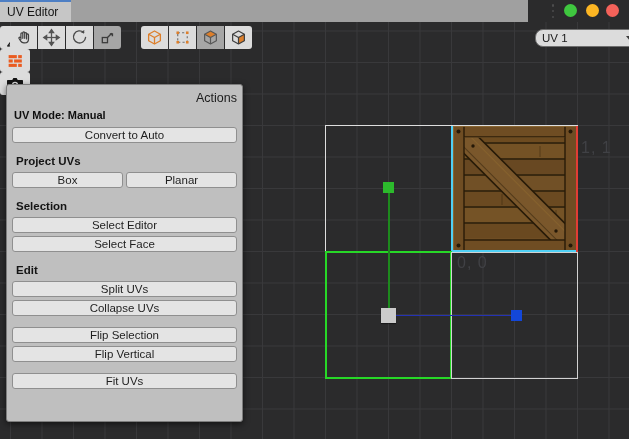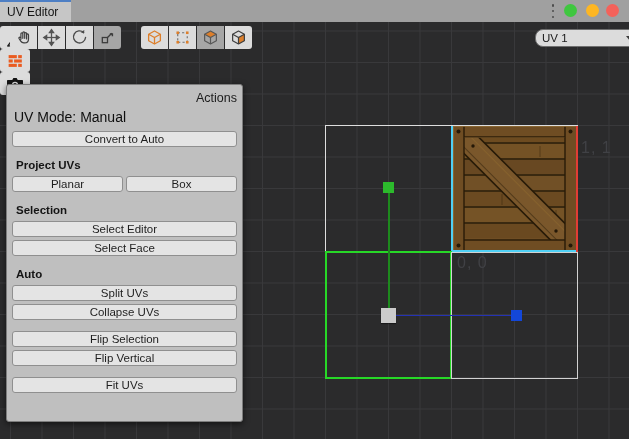--- a/index.html
+++ b/index.html
@@ -1,20 +1,20 @@
 <!DOCTYPE html>
 <html><head>
 <meta charset="utf-8">
 <style>
   * { margin:0; padding:0; box-sizing:border-box; }
   html,body { width:629px; height:439px; overflow:hidden; }
   body { font-family:"Liberation Sans","DejaVu Sans",sans-serif; background:#2b2b2c; position:relative; }
 
   
-  .titlebar { position:absolute; left:0; top:0; width:629px; height:22px; background:#a0a0a0; }
+  .titlebar { position:absolute; left:0; top:0; width:528px; height:22px; background:#a0a0a0; }
   .tab { position:absolute; left:0; top:0; width:71px; height:22px; background:#c6c6c6;
          border-top:2px solid #4e7fc4; display:flex; align-items:center; padding-left:7px;
          font-size:12px; color:#141414; }
   .kebab { position:absolute; left:549px; top:3px; width:8px; height:16px; display:flex; flex-direction:column;
            align-items:center; justify-content:space-between; padding:1px 0; }
   .kebab i { width:2.5px; height:2.5px; border-radius:50%; background:#4d4d4d; }
   .dot { position:absolute; top:4px; width:13px; height:13px; border-radius:50%; }
   .dot.g { left:564px; background:#3fc73f; }
   .dot.y { left:586px; background:#fdb623; }
   .dot.r { left:606px; background:#f4625a; }
@@ -65,21 +65,21 @@
   .handle { position:absolute; }
   .handle.y { left:383px; top:160px; width:11px; height:11px; background:#2cba2c; }
   .handle.x { left:511px; top:288px; width:11px; height:11px; background:#1347d9; }
   .handle.c { left:381px; top:286px; width:15px; height:15px; background:#cbcbcb; box-shadow:0 1px 1px rgba(0,0,0,.4); }
 
   
   .panel { position:absolute; left:6px; top:62px; width:237px; height:338px; background:#bfbfbf;
      border:1px solid #7d7d7d; border-radius:3px; box-shadow:0 2px 6px rgba(0,0,0,.55);
      padding:5px 5px 0 5px; }
   .panel-title { text-align:right; font-size:12.5px; color:#1b1b1b; margin:1px 0 4px; }
-  .uv-mode { font-size:14px; font-weight:normal; color:#0f0f0f; margin:0 0 6px 2px; }
+  .uv-mode { font-size:11px; font-weight:bold; color:#0f0f0f; margin:0 0 6px 2px; }
   .sec-label { font-size:11.5px; font-weight:bold; color:#141414; margin:12px 0 5px 4px; }
   .pbtn { display:flex; align-items:center; justify-content:center; height:16px; background:#e4e4e4;
      border:1px solid #8f8f8f; border-radius:3px; font-size:11.5px; color:#1e1e1e; margin-bottom:3px;
      cursor:default; }
   .row { display:flex; gap:3px; margin-bottom:3px; }
   .row .pbtn { margin-bottom:0; flex:1; }
   .row .pbtn.plus { flex:0 0 24px; }
   .gap8 { height:8px; }
 
   svg.icn { display:block; }
@@ -285,29 +285,29 @@
   <div class="handle x"></div>
   <div class="handle c"></div>
 
   <div class="panel">
     <div class="panel-title">Actions</div>
     <div class="uv-mode">UV Mode: Manual</div>
     <div class="pbtn">Convert to Auto</div>
 
     <div class="sec-label">Project UVs</div>
     <div class="row">
+      <div class="pbtn">Box</div>
       <div class="pbtn">Planar</div>
-      <div class="pbtn">Box</div>
     </div>
 
     <div class="sec-label">Selection</div>
     <div class="pbtn">Select Editor</div>
     <div class="pbtn">Select Face</div>
 
-    <div class="sec-label">Auto</div>
+    <div class="sec-label">Edit</div>
     <div class="pbtn">Split UVs</div>
     <div class="pbtn">Collapse UVs</div>
     <div class="gap8"></div>
     <div class="pbtn">Flip Selection</div>
     <div class="pbtn">Flip Vertical</div>
     <div class="gap8"></div>
     <div class="pbtn">Fit UVs</div>
   </div>
 
 </div>

